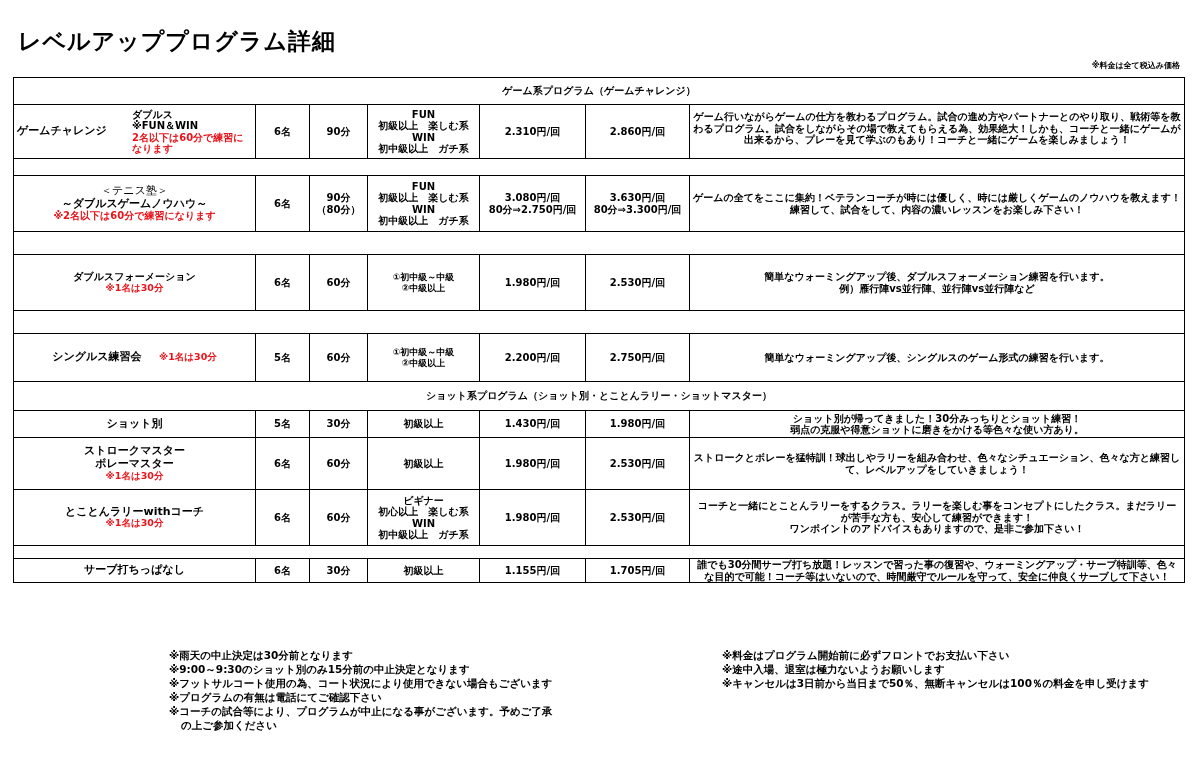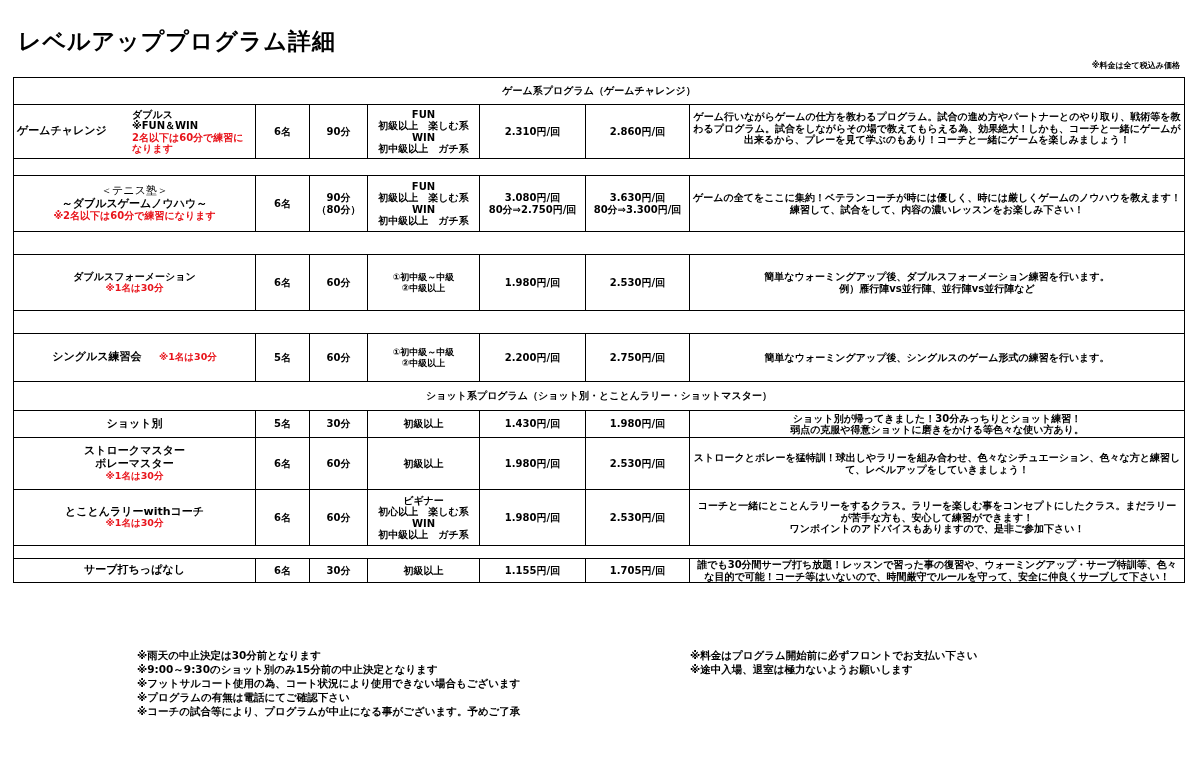--- a/index.html
+++ b/index.html
@@ -13,21 +13,21 @@
   .sec td { height:26px; font-size:11.5px; }
   .gap td { height:16px; }
   .gap2 td { height:22px; }
   .red { color:#e8141b; }
   .tiny { font-size:7.5px; line-height:1.15; }
   .price { font-size:11px; }
   .cnt { font-size:12px; }
   td.desc { text-align:left; font-size:8.3px; line-height:1.25; vertical-align:middle; padding:2px 4px; }
   .notes-l { position:absolute; left:137px; top:648px; font-size:10.5px; font-weight:bold; line-height:1.34; }
   .notes-r { position:absolute; left:690px; top:648px; font-size:10.5px; font-weight:bold; line-height:1.34; }
-  .notes-l div, .notes-r div { white-space:nowrap; }
+  .notes-l div, .notes-r div { white-space:nowrap;margin-left:32px; }
   .indent { padding-left:12px; }
   .gc-name { display:flex; align-items:center; justify-content:space-between; text-align:left; }
   .gc-right { font-size:10px; }
 </style>
 </head>
 <body>
 
 <div class="title">レベルアッププログラム詳細</div>
 <div class="taxnote">※料金は全て税込み価格</div>
 
@@ -202,17 +202,19 @@
   </tr>
 </tbody>
   </table>
 
 <div class="notes-l">
   <div>※雨天の中止決定は30分前となります</div>
   <div>※9:00～9:30のショット別のみ15分前の中止決定となります</div>
   <div>※フットサルコート使用の為、コート状況により使用できない場合もございます</div>
   <div>※プログラムの有無は電話にてご確認下さい</div>
   <div>※コーチの試合等により、プログラムが中止になる事がございます。予めご了承</div>
+  <div class="indent">の上ご参加ください</div>
 </div>
 <div class="notes-r">
   <div>※料金はプログラム開始前に必ずフロントでお支払い下さい</div>
   <div>※途中入場、退室は極力ないようお願いします</div>
+  <div>※キャンセルは3日前から当日まで50％、無断キャンセルは100％の料金を申し受けます</div>
 </div>
 
 </body></html>

